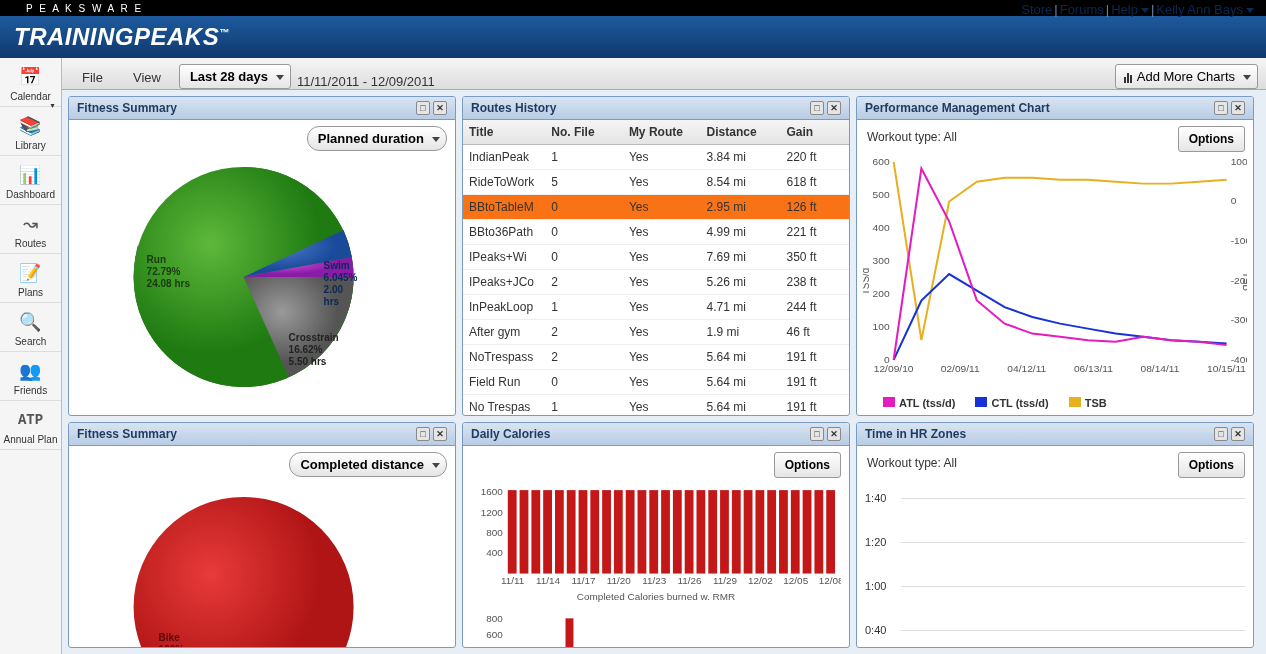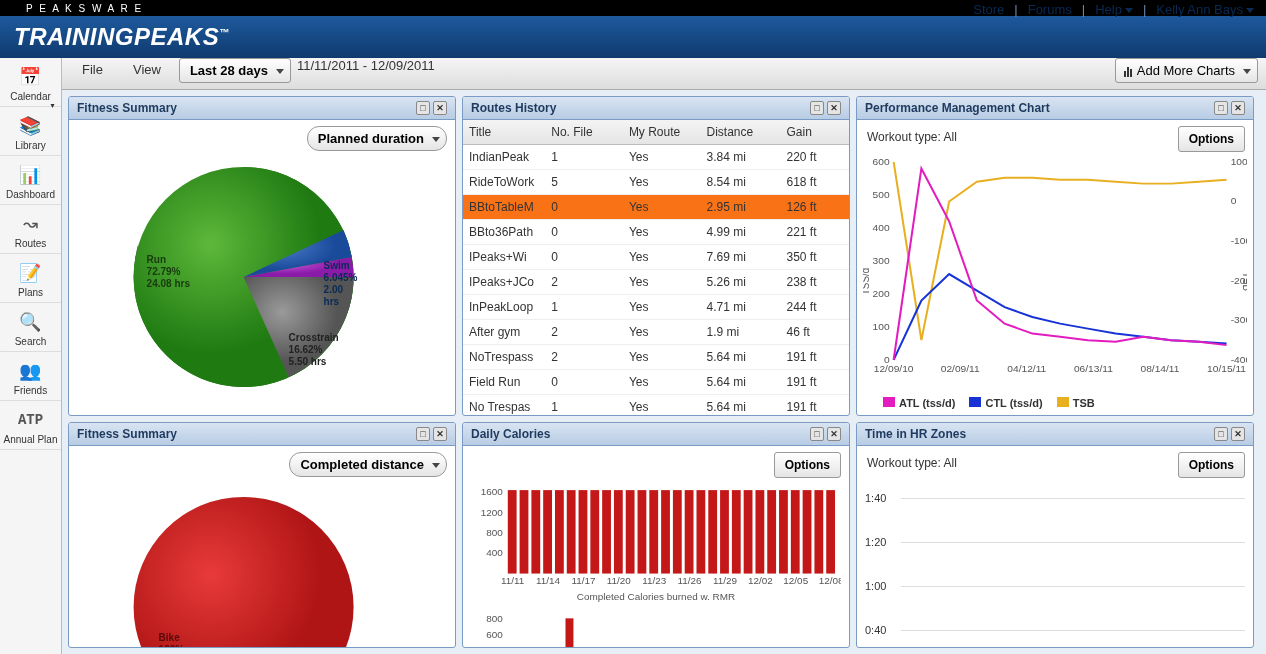--- a/index.html
+++ b/index.html
@@ -1,31 +1,31 @@
 <!DOCTYPE html>
 <html><head>
 <meta charset="utf-8">
 <style>
 *{box-sizing:border-box;margin:0;padding:0;font-family:Arial,Helvetica,sans-serif}
 body{background:#e8eef5;width:1266px;height:654px;overflow:hidden;font-size:12px}
 .topbar{background:#000;height:16px;color:#fff;padding:1px 26px;font-size:10px;letter-spacing:2px;font-family:Arial;display:flex;align-items:center}
 .header{background:linear-gradient(#1e5a9e,#0f3a6e);height:42px;display:flex;align-items:center;padding:0 14px;justify-content:space-between}
 .logo{color:#fff;font-size:24px;font-weight:bold;font-style:italic;letter-spacing:.5px}
 .logo .tm{font-size:10px;vertical-align:super;font-style:normal}
-.headlinks{display:flex;gap:8px;color:#1e5a9e;font-size:13px;align-items:center;position:absolute;right:10px;top:2px}
+.headlinks{display:flex;color:#1e5a9e;font-size:13px;align-items:center;position:absolute;right:10px;top:2px}
 .headlinks a{color:#082a55;text-decoration:none;cursor:pointer;padding:0 2px}
 .headlinks .sep{color:#6b88aa}
 .tri{display:inline-block;width:0;height:0;border-left:4px solid transparent;border-right:4px solid transparent;border-top:5px solid #082a55;margin-left:3px;vertical-align:middle}
 .main{display:flex;height:596px}
 .sidebar{width:62px;background:#f5f5f5;border-right:1px solid #bbb;display:flex;flex-direction:column}
 .sideitem{display:flex;flex-direction:column;align-items:center;padding:6px 2px 4px;cursor:pointer;border-bottom:1px solid #ddd;color:#333}
 .sideitem .ic{height:26px;display:flex;align-items:center;justify-content:center;font-size:18px;color:#555}
 .sideitem .lbl{font-size:10px;margin-top:1px;text-align:center;line-height:11px}
 .content{flex:1;display:flex;flex-direction:column}
-.toolbar{height:32px;background:linear-gradient(#f5f5f5,#ddd);border-bottom:1px solid #aaa;display:flex;align-items:flex-start;padding:0 8px;gap:6px}
+.toolbar{height:32px;background:linear-gradient(#f5f5f5,#ddd);border-bottom:1px solid #aaa;display:flex;align-items:flex-end;padding:0 8px;gap:6px}
 .tbtn{padding:4px 12px;font-size:13px;color:#333;cursor:pointer}
 .dd{background:linear-gradient(#fff,#e5e5e5);border:1px solid #999;border-radius:3px;padding:4px 22px 4px 10px;font-size:13px;font-weight:bold;position:relative;cursor:pointer}
 .dd::after{content:"";position:absolute;right:6px;top:50%;margin-top:-2px;border-left:4px solid transparent;border-right:4px solid transparent;border-top:5px solid #444}
 .daterange{font-size:13px;color:#333;margin-left:0}
 .addcharts{margin-left:auto;background:linear-gradient(#fff,#e5e5e5);border:1px solid #999;border-radius:3px;padding:4px 22px 4px 8px;font-size:13px;display:flex;align-items:center;gap:5px;position:relative;cursor:pointer}
 .addcharts::after{content:"";position:absolute;right:6px;top:50%;margin-top:-2px;border-left:4px solid transparent;border-right:4px solid transparent;border-top:5px solid #444}
 .grid{flex:1;padding:6px;display:grid;grid-template-columns:388px 388px 398px;grid-template-rows:320px 1fr;gap:6px;overflow:hidden}
 .panel{background:#fff;border:1px solid #7a9bc4;border-radius:3px;display:flex;flex-direction:column;overflow:hidden}
 .phead{background:linear-gradient(#d9e4f2,#b8cce4);border-bottom:1px solid #7a9bc4;padding:4px 8px;display:flex;align-items:center;font-size:12px;font-weight:bold;color:#1e3a5e}
 .phead .sp{flex:1}
@@ -33,21 +33,21 @@
 .pbody{flex:1;position:relative;overflow:hidden}
 .paneldd{position:absolute;top:6px;right:8px;background:linear-gradient(#fff,#e5e5e5);border:1px solid #999;border-radius:12px;padding:4px 22px 4px 10px;font-size:13px;font-weight:bold;cursor:pointer;z-index:5}
 .paneldd::after{content:"";position:absolute;right:6px;top:50%;margin-top:-2px;border-left:4px solid transparent;border-right:4px solid transparent;border-top:5px solid #444}
 .optbtn{position:absolute;top:6px;right:8px;background:linear-gradient(#fff,#e5e5e5);border:1px solid #999;border-radius:3px;padding:5px 10px;font-size:12px;font-weight:bold;cursor:pointer;z-index:5}
 .wtlabel{position:absolute;top:10px;left:10px;font-size:12px;color:#333}
 
 .piewrap{position:absolute;top:42px;left:50%;transform:translateX(-58%);width:230px;height:230px}
 .pieslice{position:absolute;font-size:10px;font-weight:bold;color:#1a3a10;line-height:12px}
 
 .rtable{width:100%;border-collapse:collapse;font-size:12px}
-.rtable th{background:linear-gradient(#f4f4f4,#e5e5e5);text-align:left;padding:5px 6px;border-bottom:1px solid #bbb;font-weight:normal;color:#333}
+.rtable th{background:linear-gradient(#f4f4f4,#e5e5e5);text-align:left;padding:5px 6px;border-bottom:1px solid #bbb;font-weight:bold;color:#333}
 .rtable td{padding:5px 6px;border-bottom:1px solid #eee;color:#333;white-space:nowrap;overflow:hidden;text-overflow:ellipsis}
 .rtable tr.sel td{background:#f97316}
 .tablewrap{height:100%;overflow-y:auto;position:relative}
 .col-title{width:72px;max-width:72px}
 .col-uses{width:68px}.col-my{width:68px}.col-dist{width:70px}.col-gain{width:60px}
 
 .chart{position:absolute;inset:34px 6px 6px 6px}
 
 .calwrap{position:absolute;top:38px;left:8px;right:8px;bottom:0}
 
@@ -332,21 +332,21 @@
                   <text x="30" y="222" text-anchor="middle">12/09/10</text>
                   <text x="95.2" y="222" text-anchor="middle">02/09/11</text>
                   <text x="160.4" y="222" text-anchor="middle">04/12/11</text>
                   <text x="225.6" y="222" text-anchor="middle">06/13/11</text>
                   <text x="290.8" y="222" text-anchor="middle">08/14/11</text>
                   <text x="356" y="222" text-anchor="middle">10/15/11</text>
                 </g>
               <text x="6" y="130" transform="rotate(-90 6 130)" text-anchor="middle"><tspan>TSS/d</tspan></text>
               <text x="372" y="130" transform="rotate(90 372 130)" text-anchor="middle" fill="#caa020"><tspan>TSB</tspan></text>
             </svg>
-            <div style="position:absolute;bottom:0;left:20px;right:10px;display:flex;gap:14px;font-size:11px;font-weight:bold;color:#333">
+            <div style="position:absolute;bottom:0;left:20px;right:10px;display:flex;gap:20px;font-size:11px;font-weight:bold;color:#333">
               <span><span style="display:inline-block;width:12px;height:10px;background:#e31cc0;margin-right:4px"></span><span>ATL (tss/d)</span></span>
               <span><span style="display:inline-block;width:12px;height:10px;background:#1733d6;margin-right:4px"></span><span>CTL (tss/d)</span></span>
               <span><span style="display:inline-block;width:12px;height:10px;background:#e8b020;margin-right:4px"></span><span>TSB</span></span>
             </div>
           </div>
         </div>
       </div>
 
       <div class="panel">
         <div class="phead">

